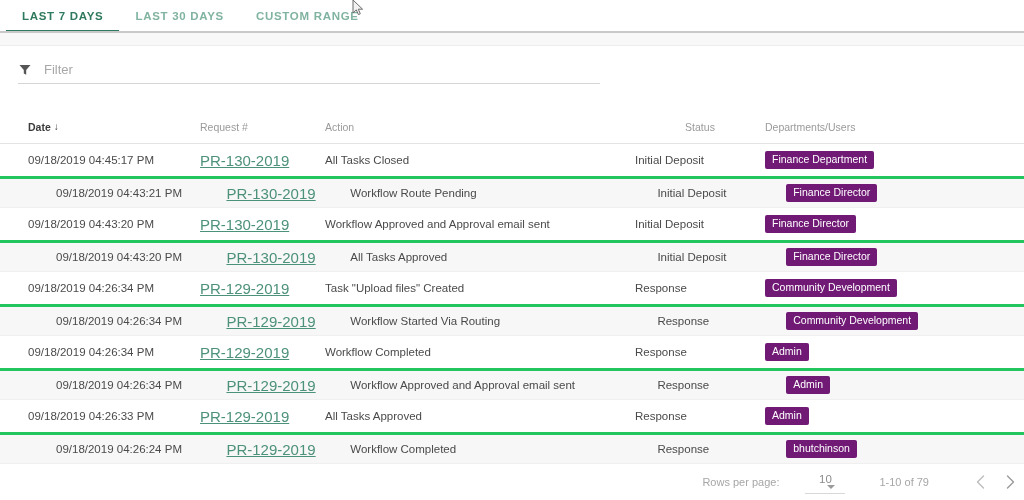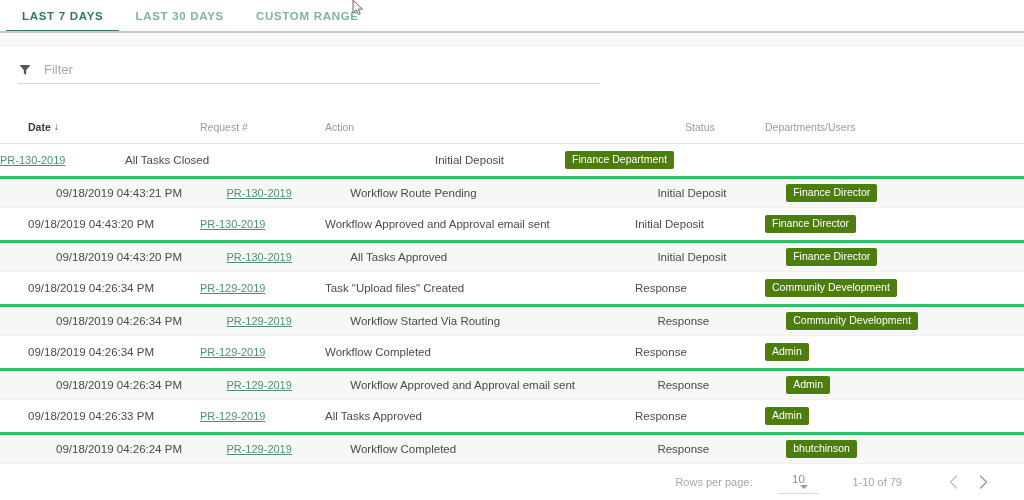--- a/index.html
+++ b/index.html
@@ -131,44 +131,44 @@
 
   
   .c-date   { width: 200px; padding-left: 28px; }
   .c-req    { width: 125px; }
   .c-action { width: 310px; }
   .c-status { width: 130px; justify-content: center; }
   .c-dept   { width: 240px; }
 
   .req-link {
     color: #4c9179;
-    font-size: 11px;
+    font-size: 15px;
     text-decoration: underline;
     cursor: pointer;
   }
   .badge {
     display: inline-block;
-    background: #4d7c0f;
+    background: #701a75;
     color: #ffffff;
     font-size: 10.5px;
     padding: 3px 7px 4px 7px;
     border-radius: 2px;
     line-height: 1;
     white-space: nowrap;
   }
 
   
   .paginator {
     position: absolute;
     bottom: 0; left: 0;
     width: 1024px; height: 36px;
     display: flex;
     align-items: center;
     justify-content: flex-end;
-    padding-right: 28px;
+    padding-right: 1px;
     background: #ffffff;
   }
   .pg-label {
     font-size: 11px;
     color: #a6a6a6;
     margin-right: 26px;
   }
   .pg-select {
     position: relative;
     display: flex;
@@ -254,20 +254,21 @@
       </div>
       <div class="th c-status">
         <span>Status</span>
       </div>
       <div class="th c-dept">
         <span>Departments/Users</span>
       </div>
     </div>
 
     <div class="tr">
+      <div class="td c-date">09/18/2019 04:45:17 PM</div>
       <div class="td c-req"><a class="req-link">PR-130-2019</a></div>
       <div class="td c-action">All Tasks Closed</div>
       <div class="td c-status">Initial Deposit</div>
       <div class="td c-dept"><span class="badge">Finance Department</span></div>
     </div>
 
     <div class="tr alt">
       <div class="td c-date">09/18/2019 04:43:21 PM</div>
       <div class="td c-req"><a class="req-link">PR-130-2019</a></div>
       <div class="td c-action">Workflow Route Pending</div>

